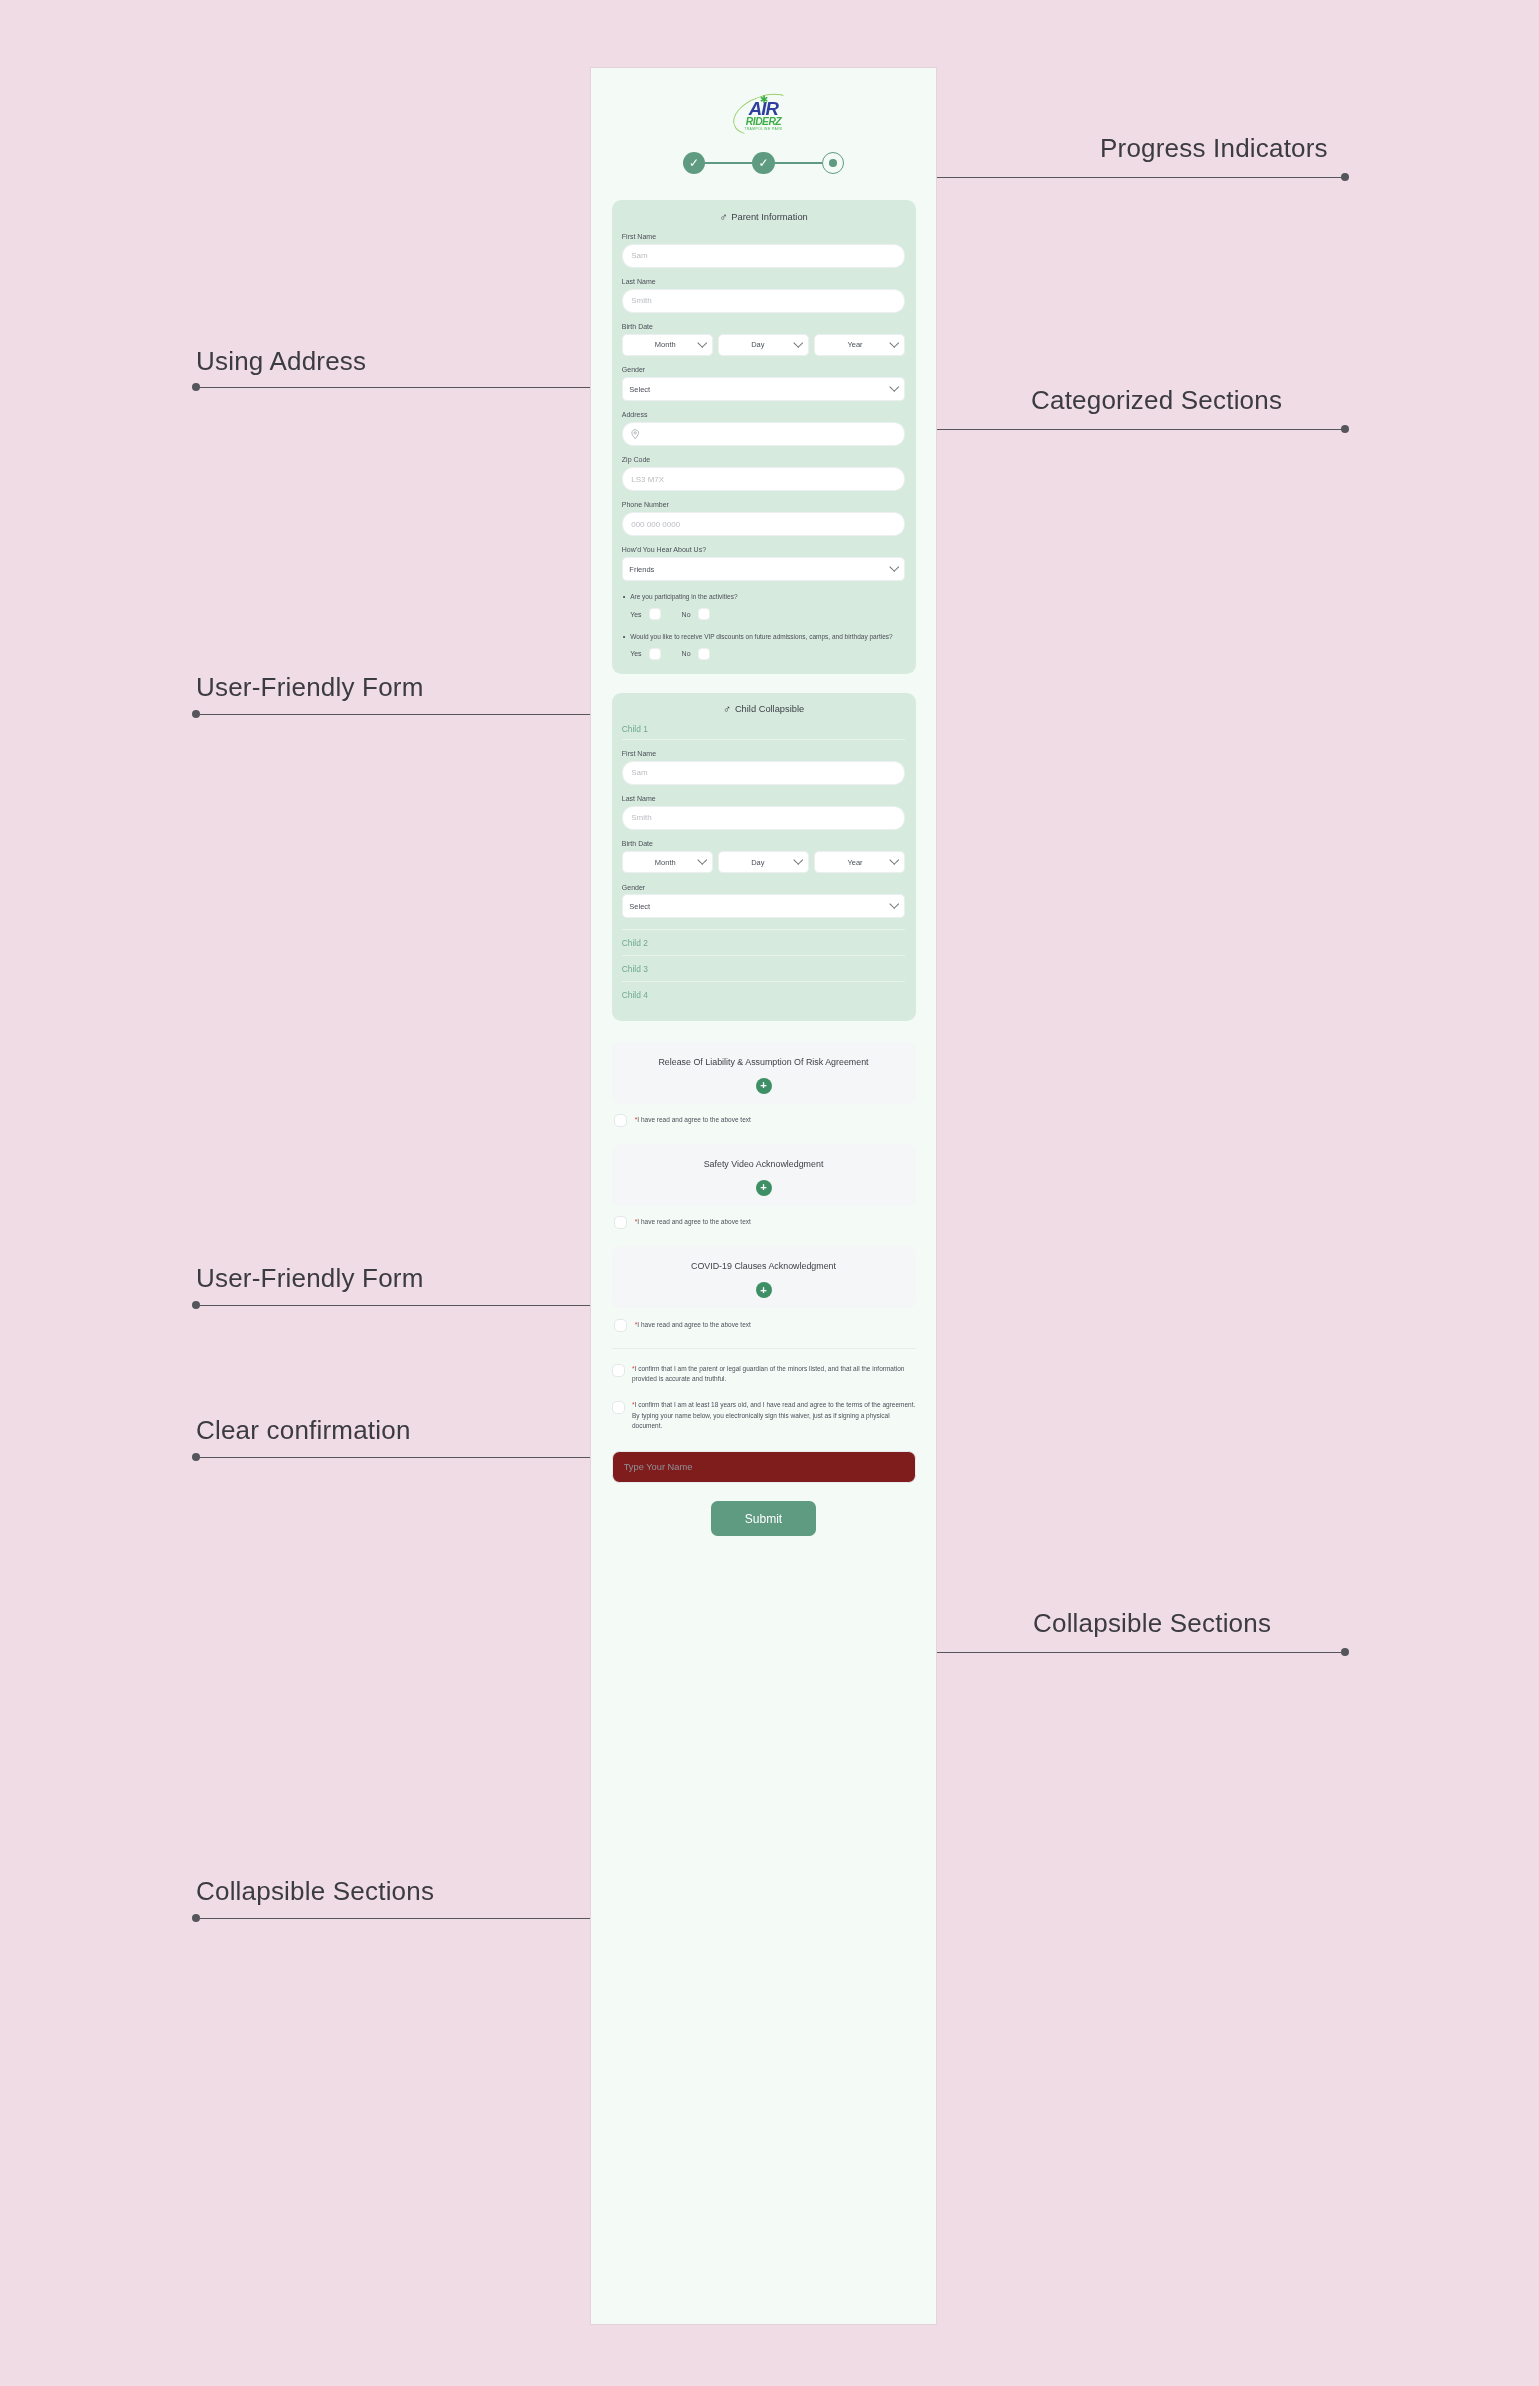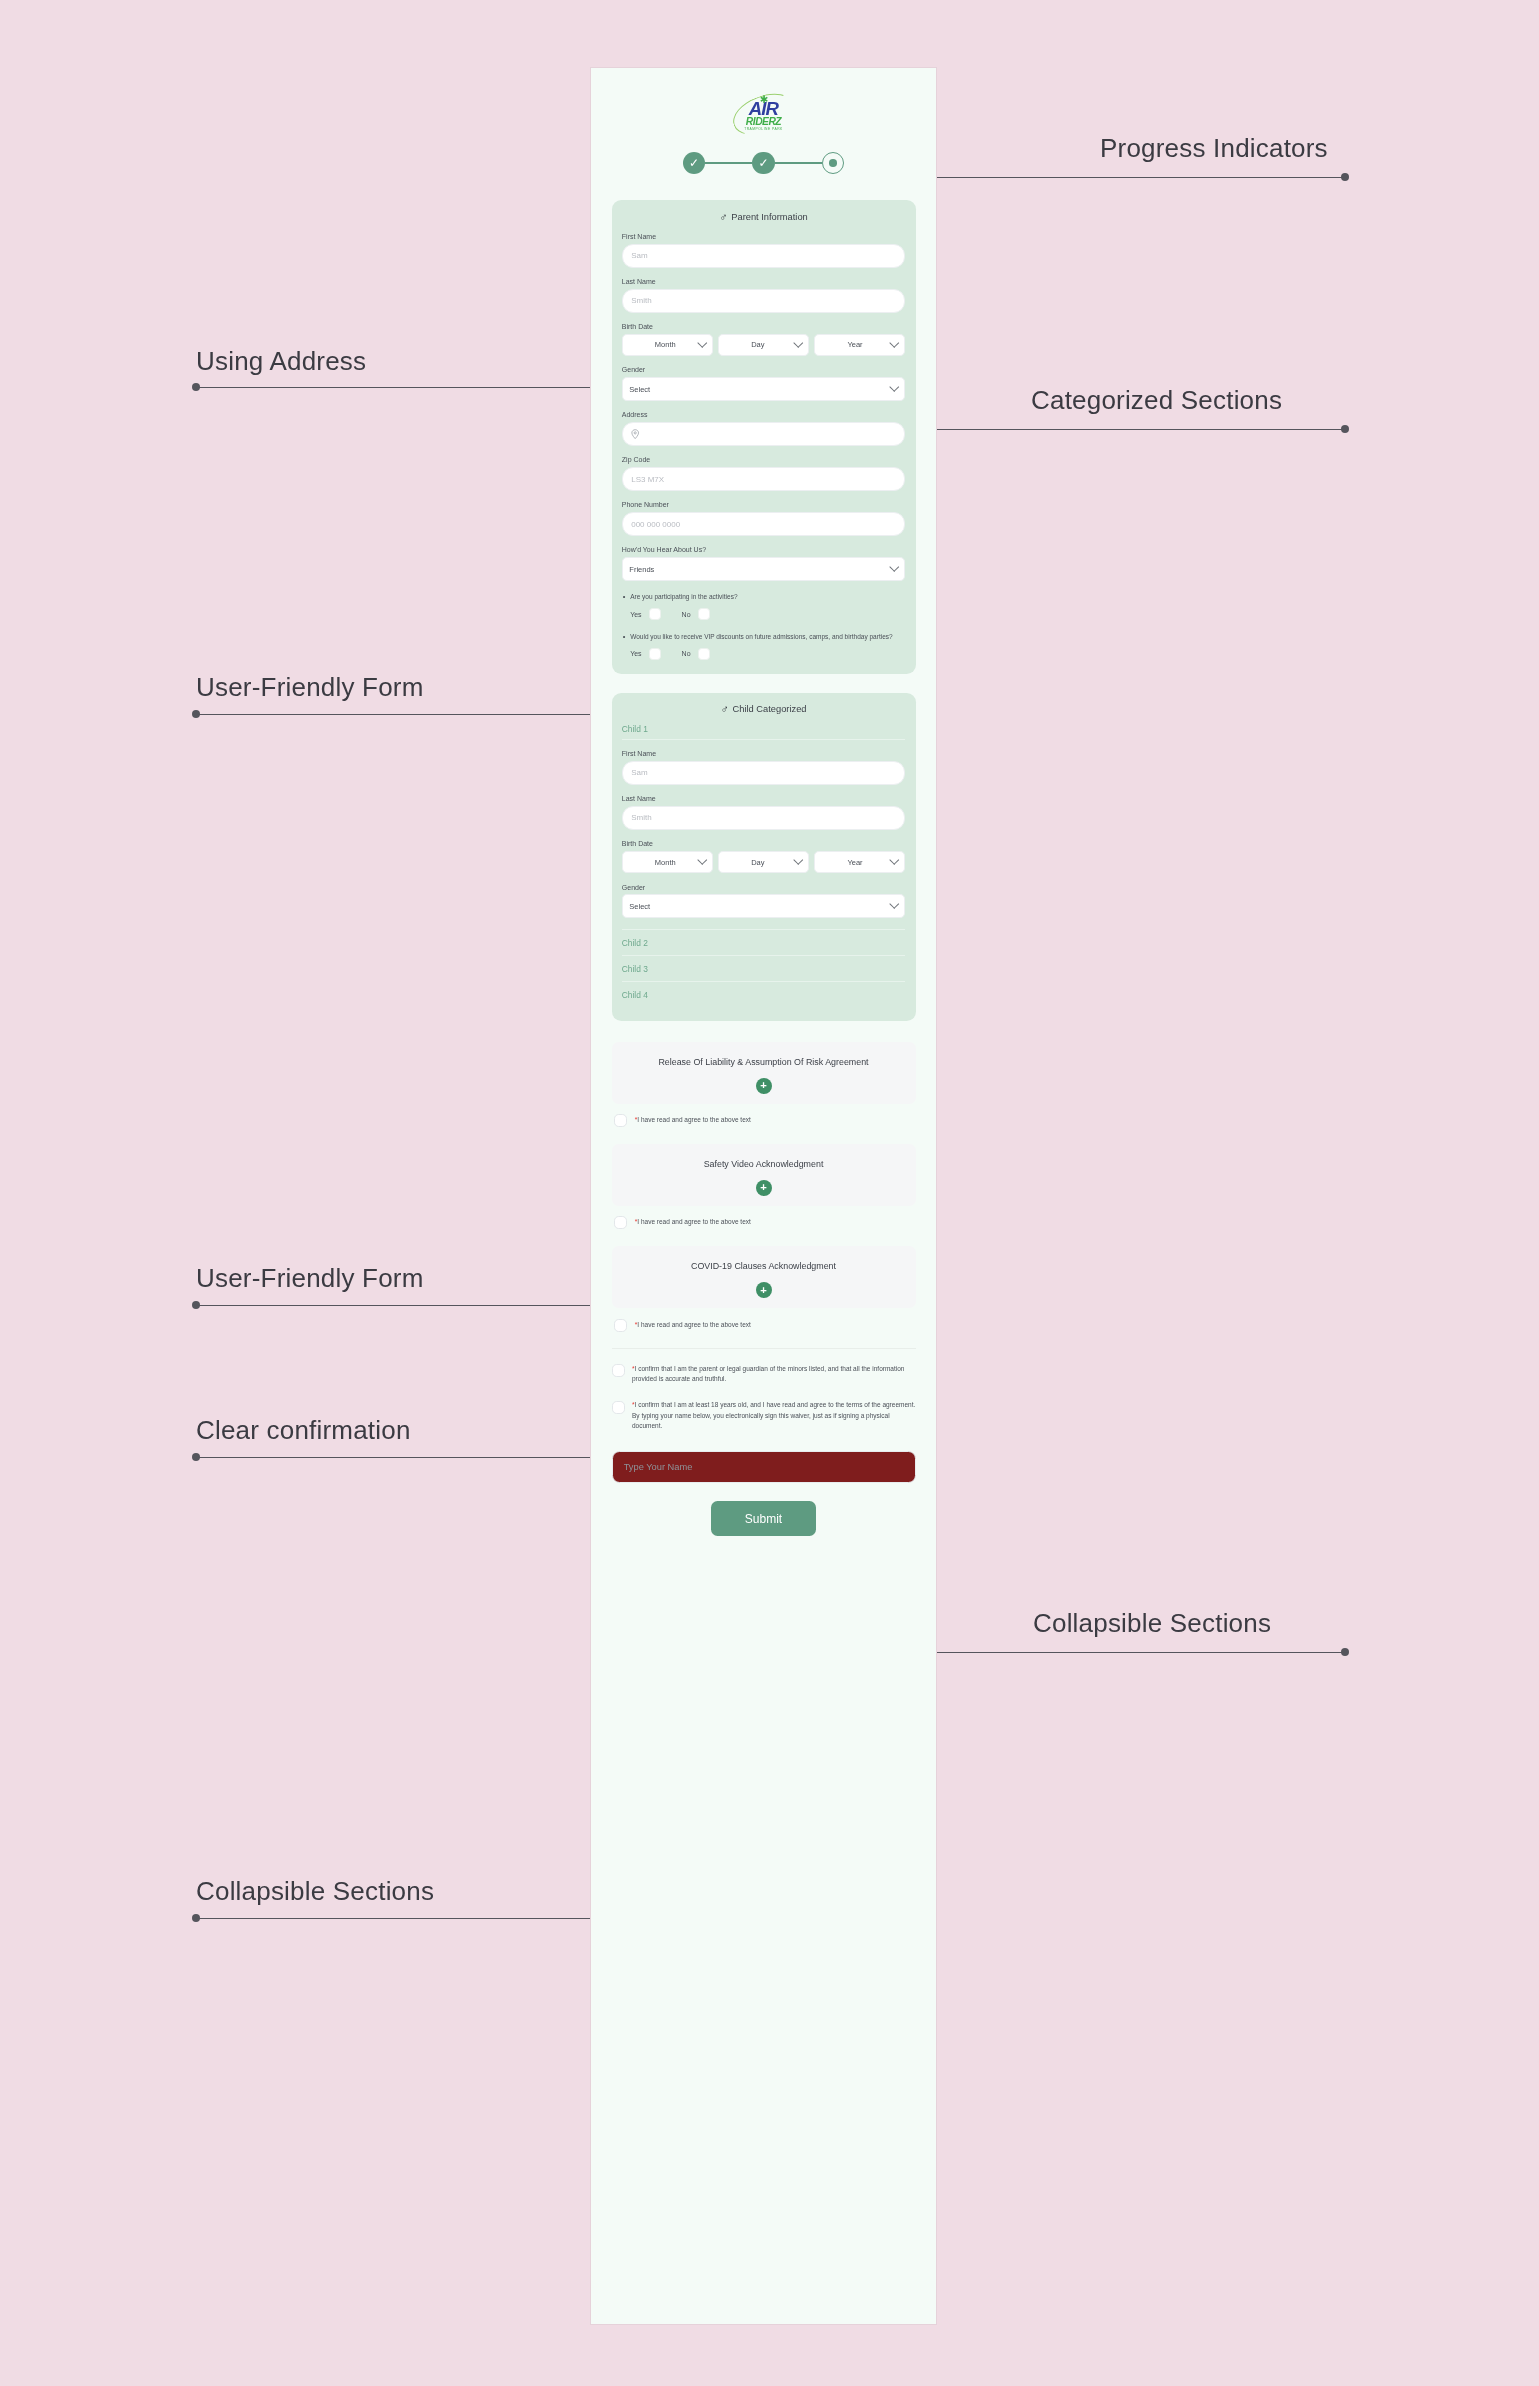--- a/index.html
+++ b/index.html
@@ -411,21 +411,21 @@
           <span class="yn-box"></span>
           <span class="yn-label">No</span>
           <span class="yn-box last"></span>
         </div>
       </div>
     </div>
 
     <div class="sec-card" style="margin-top:18.6px;">
       <div class="sec-title">
         <span class="person-icon">♂</span>
-        <span>Child Categorized</span>
+        <span>Child Collapsible</span>
       </div>
 
       <div class="sub-label">Child 1</div>
 
       <div class="field">
         <span class="flabel">First Name</span>
         <div class="finput">Sam</div>
       </div>
 
       <div class="field">

